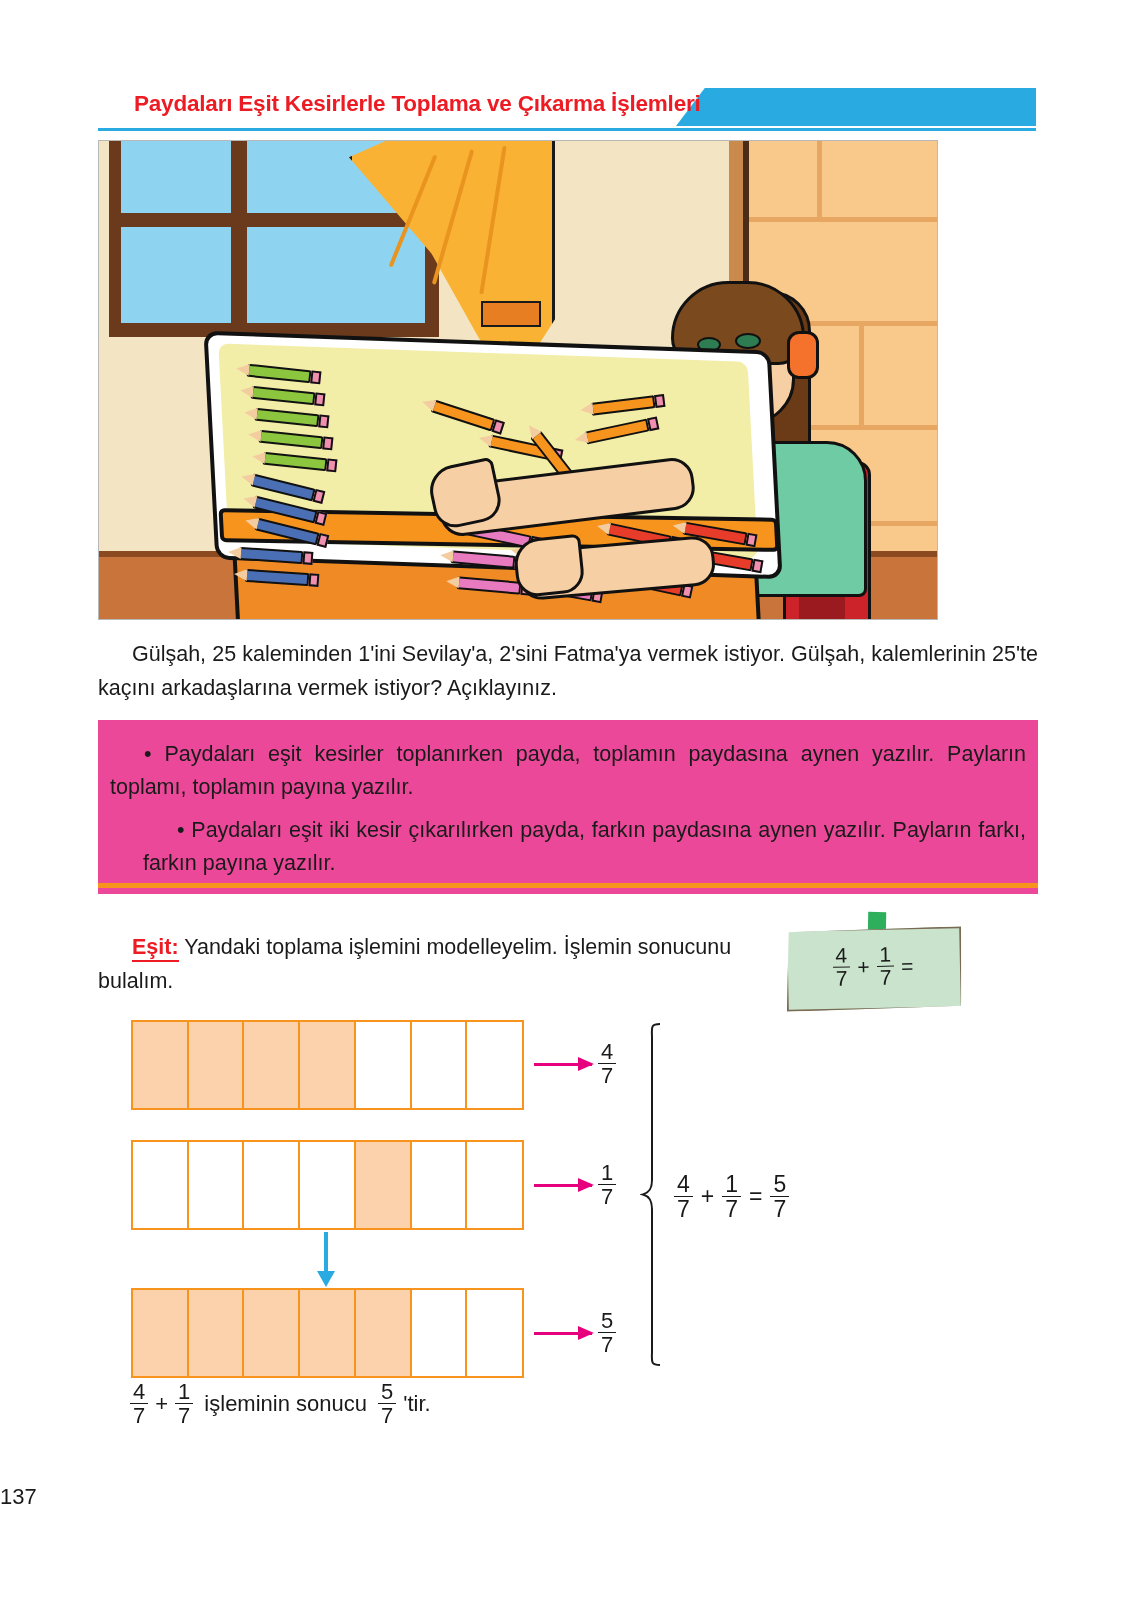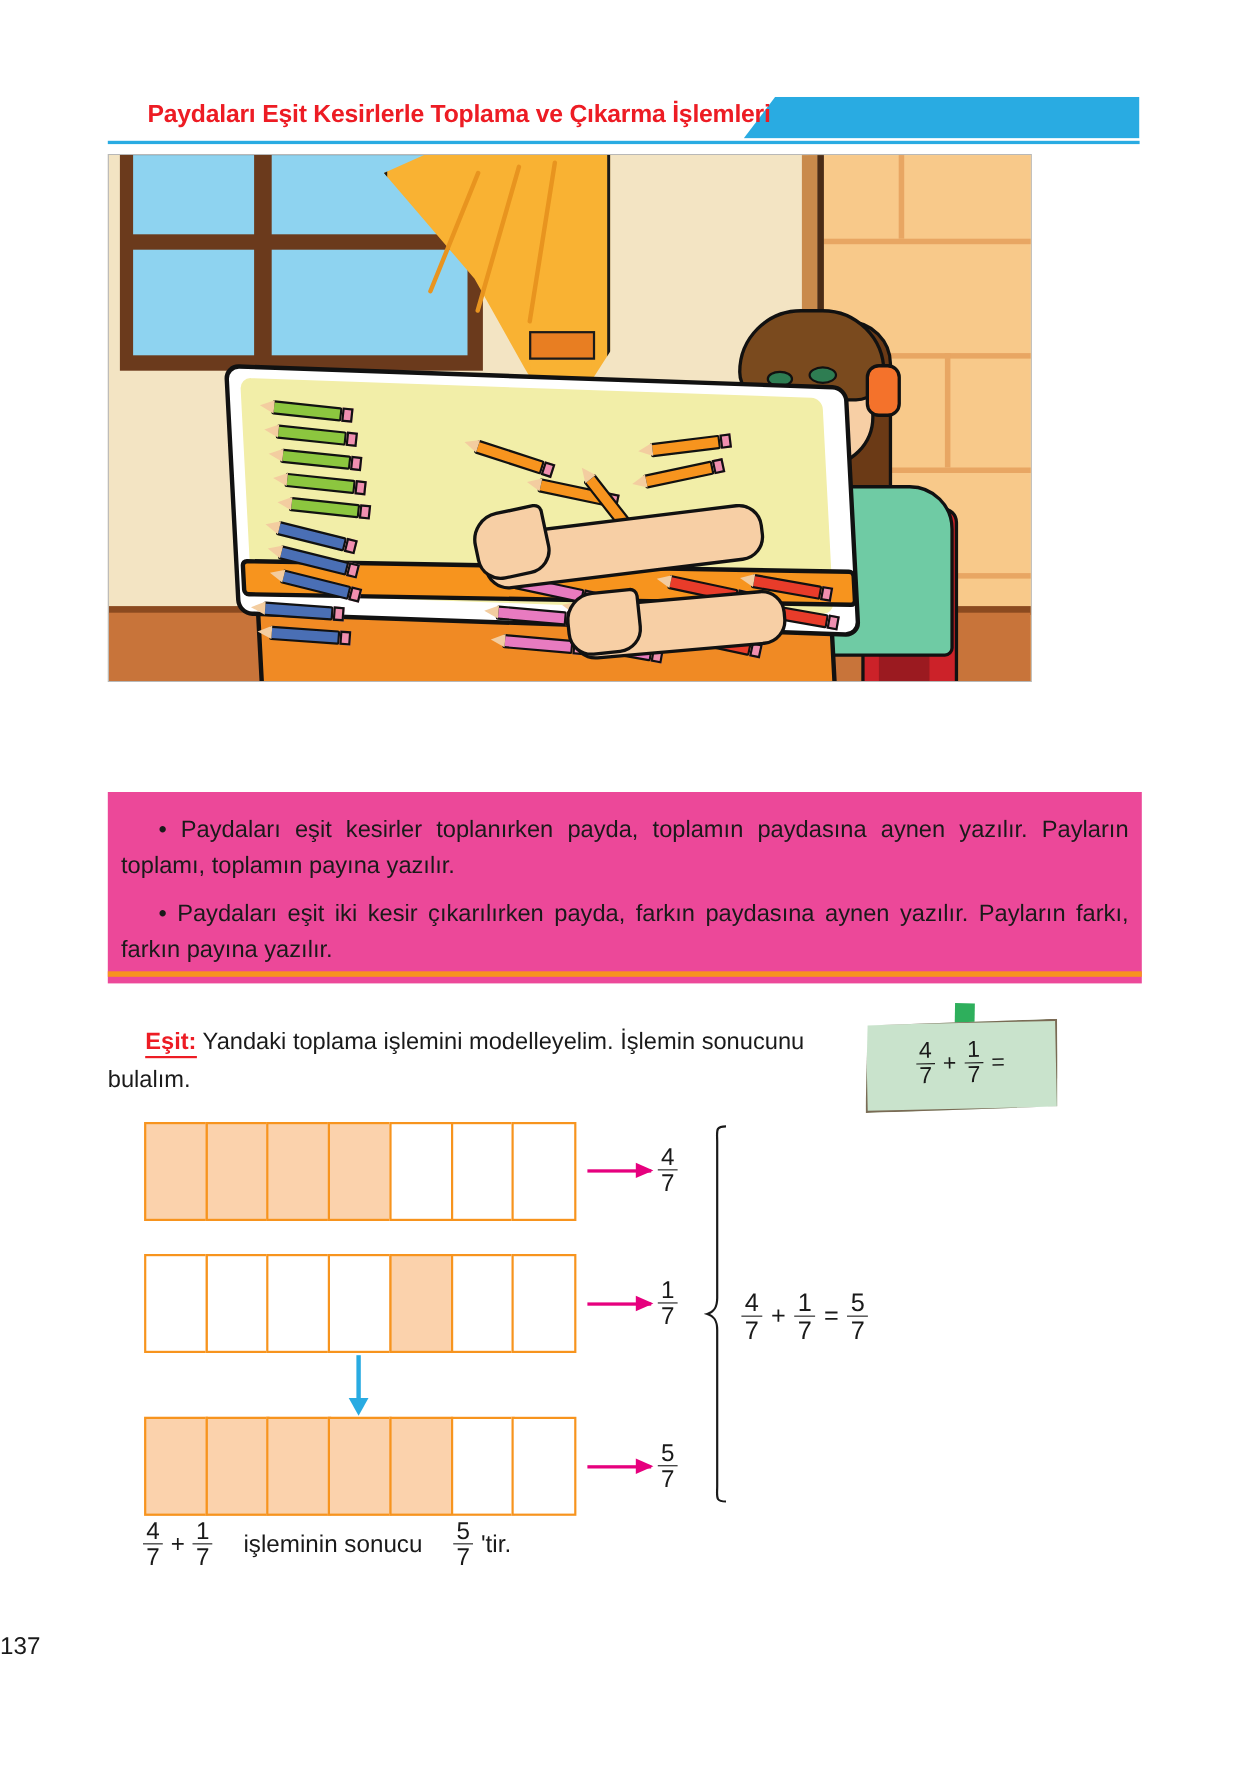--- a/index.html
+++ b/index.html
@@ -249,21 +249,21 @@
     padding: 18px 12px 14px 12px;
     box-sizing: border-box;
   }
   .infobox p {
     margin: 0 0 10px 0;
     font-size: 21.5px;
     line-height: 33px;
     text-align: justify;
     text-indent: 34px;
   }
-  .infobox p:last-child { margin-bottom: 0; }
+  .infobox p:last-child { margin-bottom: 0; margin-left: 33px; }
   .infobox-rule {
     position: absolute;
     left: 98px;
     top: 883px;
     width: 940px;
     height: 5px;
     background: #F7941E;
   }
 
   
@@ -418,21 +418,21 @@
 
   .conclusion {
     position: absolute;
     left: 128px;
     top: 1380px;
     display: flex;
     align-items: center;
     gap: 5px;
     font-size: 22px;
   }
-  .conclusion .txt { margin: 0 21px; }
+  .conclusion .txt { margin: 0 4px; }
 
   .page-num {
     position: absolute;
     left: 0;
     top: 1484px;
     width: 1134px;
     text-align: left;
     font-size: 22px;
   }
 </style>
@@ -523,20 +523,21 @@
     <div class="il pencil p-red" style="left:520px; top:436px; transform:rotate(12deg);"></div>
     <div class="il pencil p-red" style="left:584px; top:386px; transform:rotate(10deg);"></div>
     <div class="il pencil p-red" style="left:590px; top:412px; transform:rotate(10deg);"></div>
 
     <div class="il girl-arm1"></div>
     <div class="il hand1"></div>
     <div class="il girl-arm2"></div>
     <div class="il hand2"></div>
   </div>
 
+  <div class="para">Gülşah, 25 kaleminden 1'ini Sevilay'a, 2'sini Fatma'ya vermek istiyor. Gülşah, kalemlerinin 25'te kaçını arkadaşlarına vermek istiyor? Açıklayınız.</div>
 
   <div class="infobox">
     <p>• Paydaları eşit kesirler toplanırken payda, toplamın paydasına aynen yazılır. Payların toplamı, toplamın payına yazılır.</p>
     <p>• Paydaları eşit iki kesir çıkarılırken payda, farkın paydasına aynen yazılır. Payların farkı, farkın payına yazılır.</p>
   </div>
   <div class="infobox-rule"></div>
 
   <div class="ornek-block">
     <div class="ornek-lead">
       <span class="ornek-word">Eşit:</span>

